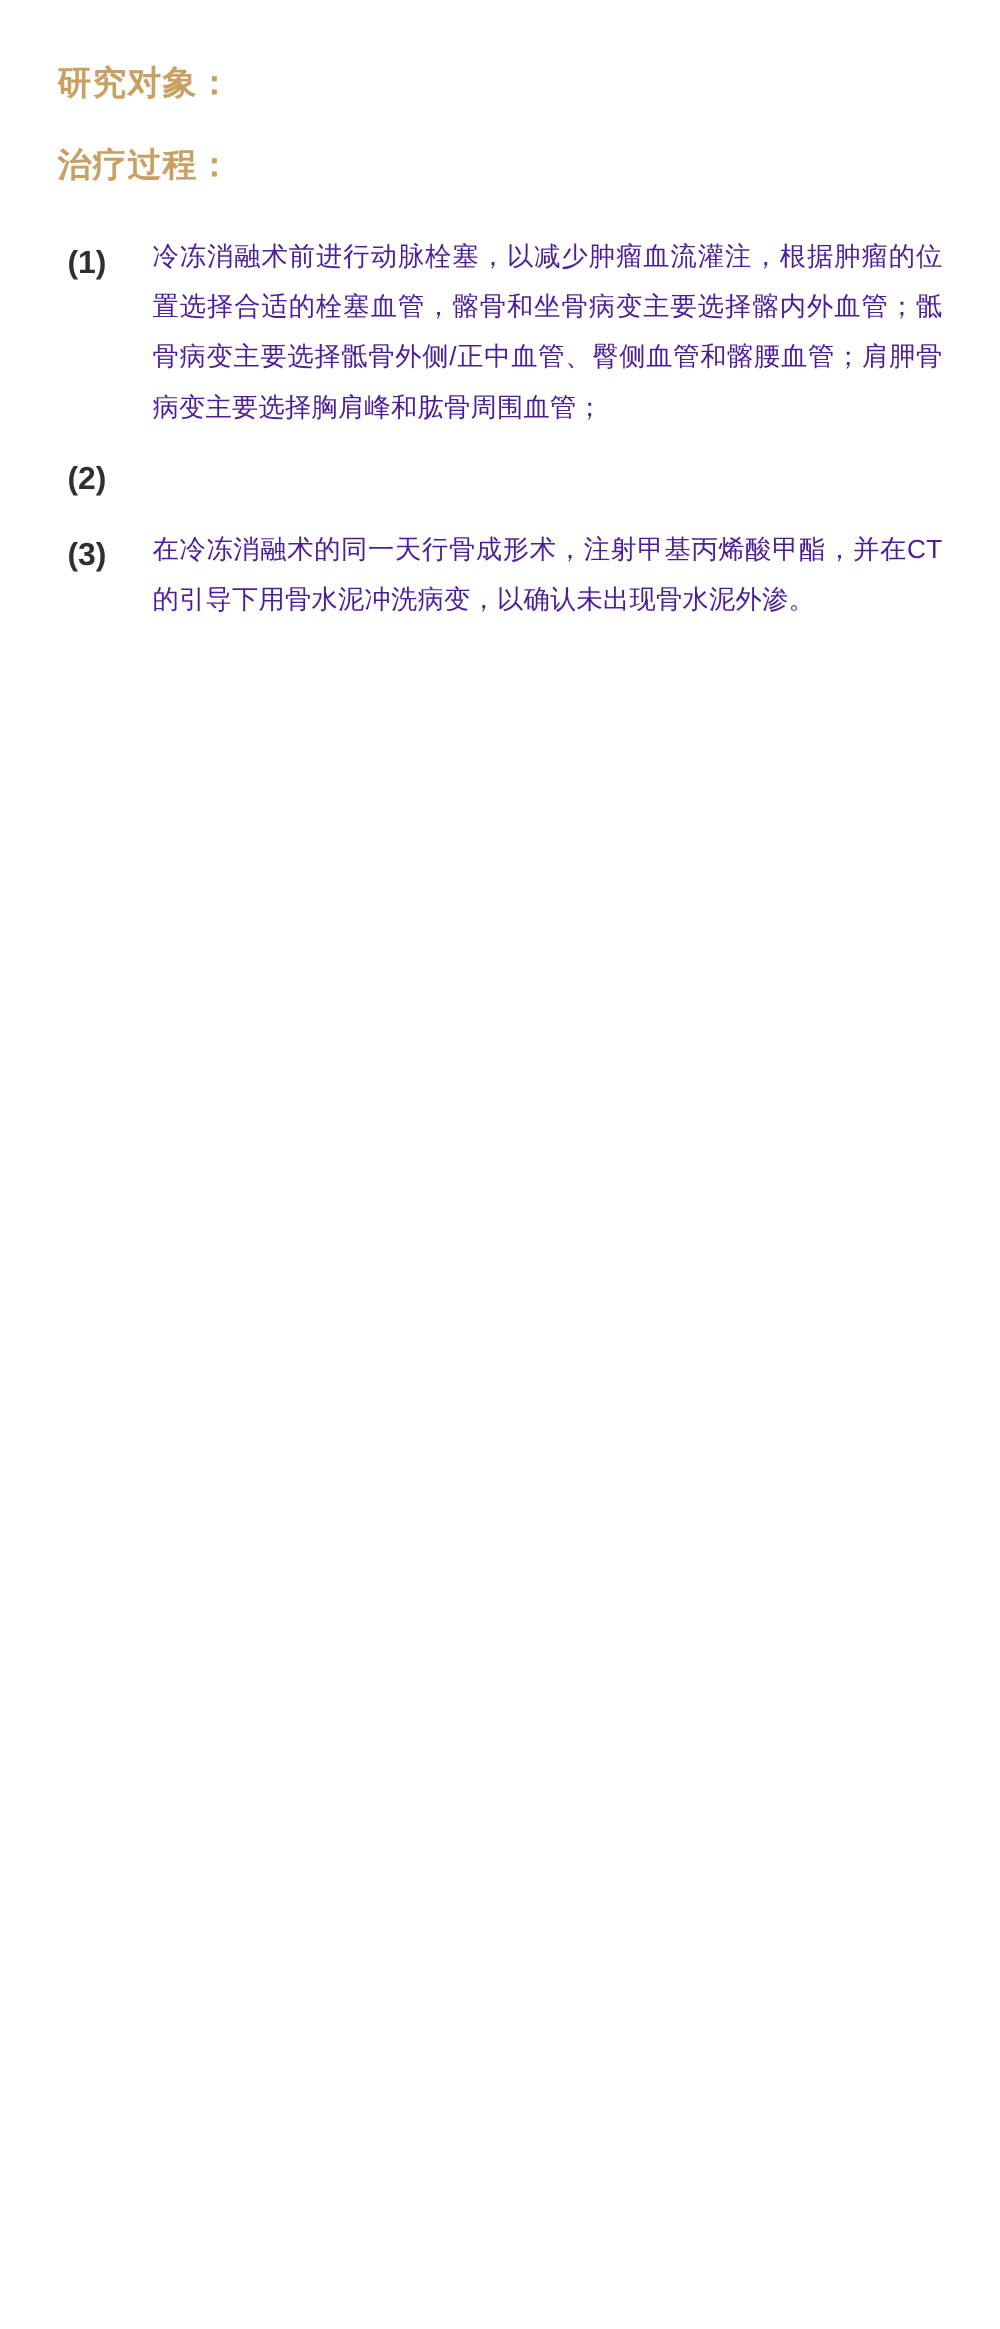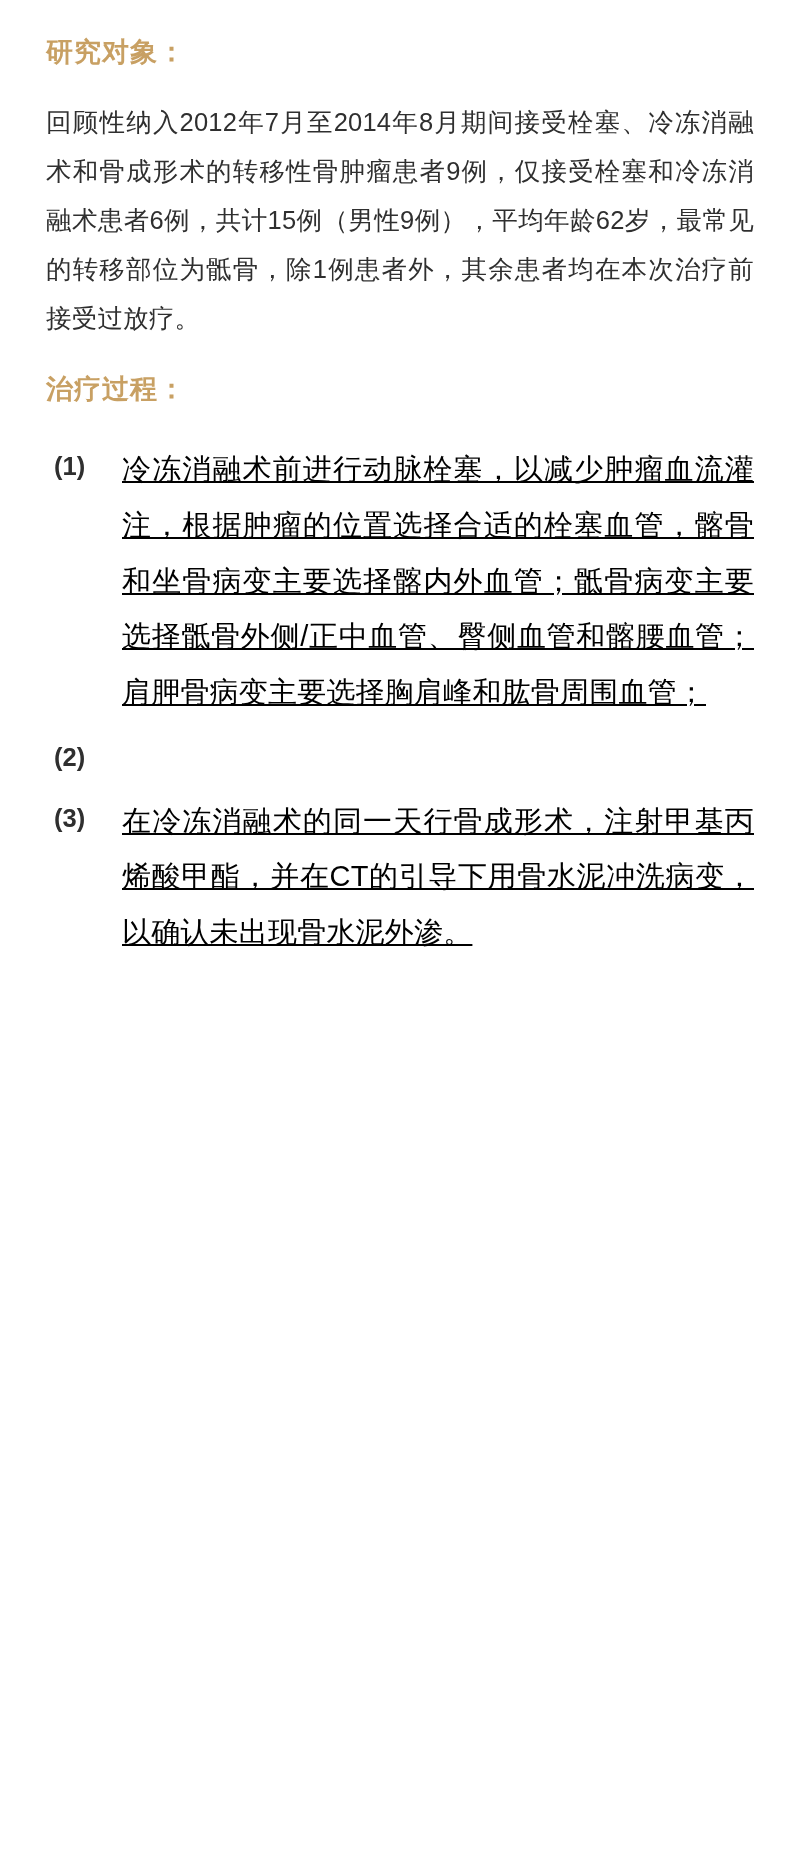--- a/index.html
+++ b/index.html
@@ -11,21 +11,21 @@
     width: 800px;
     min-height: 1863px;
     font-family: "Liberation Sans", "DejaVu Sans", sans-serif;
     color: #2b2b2b;
     -webkit-font-smoothing: antialiased;
   }
   .page {
     width: 800px;
     min-height: 1863px;
     box-sizing: border-box;
-    padding: 34px 46px 40px 46px;
+    padding: 48px 46px 40px 46px;
     background: #ffffff;
   }
   .section-heading {
     color: #c8a063;
     font-size: 27px;
     font-weight: bold;
     letter-spacing: 1px;
     margin: 0 0 26px 0;
     line-height: 1.4;
   }
@@ -58,37 +58,35 @@
     font-size: 25.5px;
     line-height: 1.92;
     font-weight: bold;
     color: #2f2f2f;
     text-align: left;
     padding-left: 8px;
     box-sizing: border-box;
   }
   .list-text {
     flex: 1 1 auto;
-    font-size: 29px;
+    font-size: 21px;
     line-height: 1.92;
-    color: #000000;
+    color: #4c1d95;
     text-align: justify;
     text-justify: inter-ideograph;
     letter-spacing: 0.2px;
-    text-decoration: underline;
   }
 </style>
 </head>
 <body>
 
 <div class="page">
 
   <h2 class="section-heading">研究对象：</h2>
 
-  <p class="body-paragraph">回顾性纳入2012年7月至2014年8月期间接受栓塞、冷冻消融术和骨成形术的转移性骨肿瘤患者9例，仅接受栓塞和冷冻消融术患者6例，共计15例（男性9例），平均年龄62岁，最常见的转移部位为骶骨，除1例患者外，其余患者均在本次治疗前接受过放疗。</p>
 
   <h2 class="section-heading second">治疗过程：</h2>
 
   <ol class="ordered-list">
 
     <li class="list-item">
       <span class="list-marker">(1)</span>
       <span class="list-text">冷冻消融术前进行动脉栓塞，以减少肿瘤血流灌注，根据肿瘤的位置选择合适的栓塞血管，髂骨和坐骨病变主要选择髂内外血管；骶骨病变主要选择骶骨外侧/正中血管、臀侧血管和髂腰血管；肩胛骨病变主要选择胸肩峰和肱骨周围血管；</span>
     </li>
 

